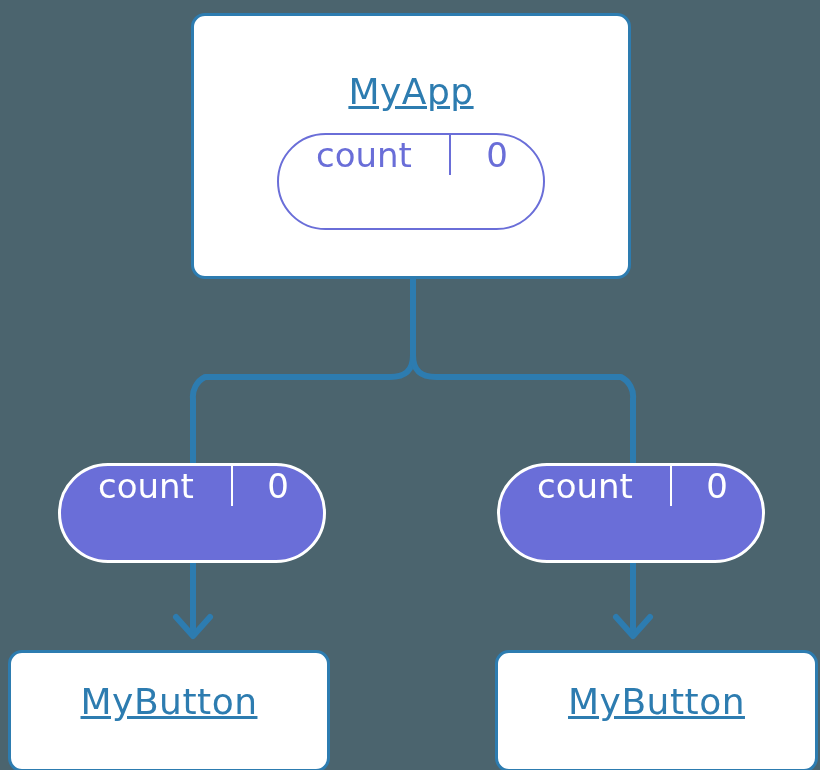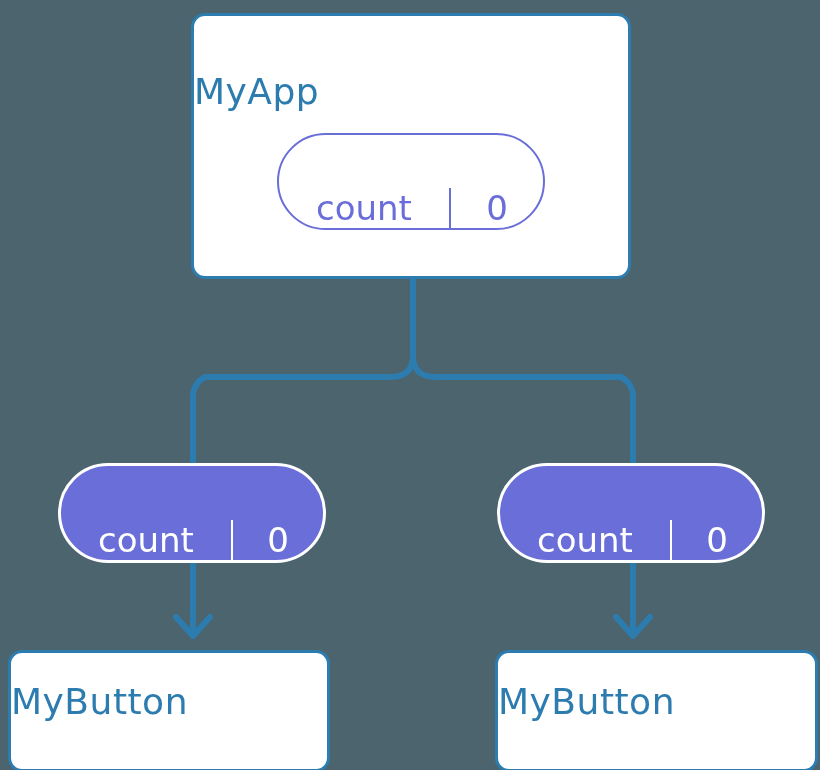--- a/index.html
+++ b/index.html
@@ -32,25 +32,26 @@
     position: absolute;
     background: #ffffff;
     border: 3px solid #2d7cb0;
     border-radius: 14px;
     box-sizing: border-box;
   }
   .comp-title {
     position: absolute;
     left: 0;
     right: 0;
-    text-align: left;
+    text-align: center;
     color: #2d7cb0;
     font-size: 36px;
     letter-spacing: 0.5px;
     white-space: nowrap;
+    text-decoration: underline;
   }
 
   #app-box {
     left: 191px;
     top: 13px;
     width: 440px;
     height: 266px;
   }
   #app-title {
     top: 55px;
@@ -69,21 +70,21 @@
     width: 323px;
   }
   .button-title {
     top: 28px;
   }
 
   
   .pill {
     position: absolute;
     display: flex;
-    align-items: flex-end;
+    align-items: flex-start;
     box-sizing: border-box;
     border-radius: 999px;
     overflow: hidden;
   }
   .pill-key,
   .pill-val {
     display: flex;
     align-items: center;
     justify-content: center;
     font-size: 34px;

